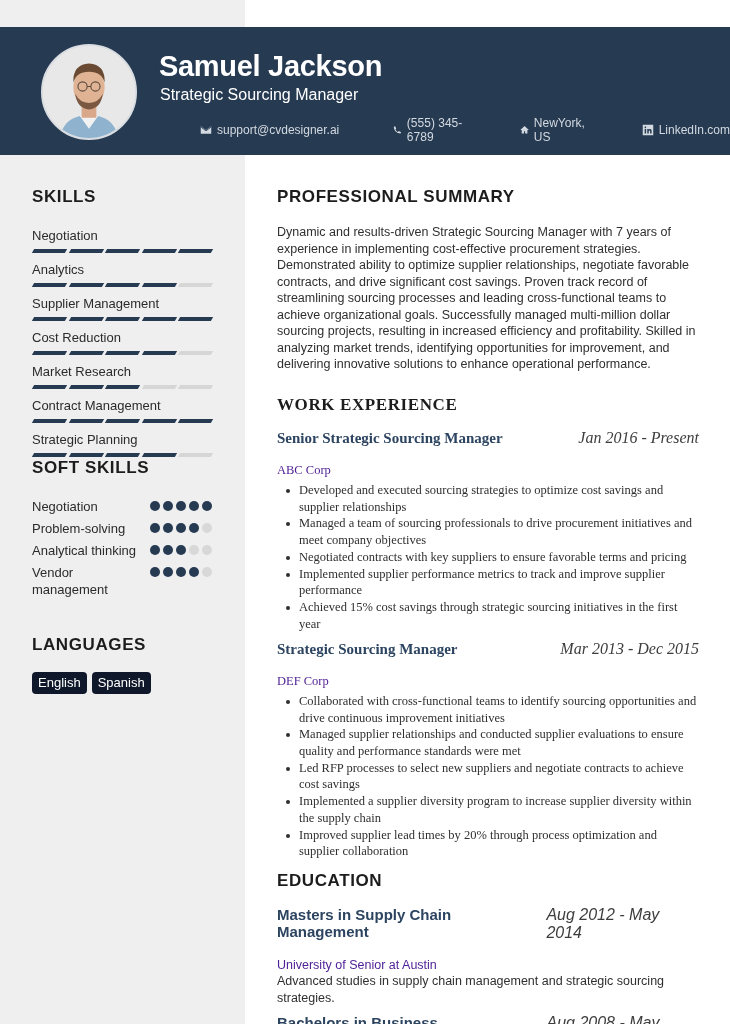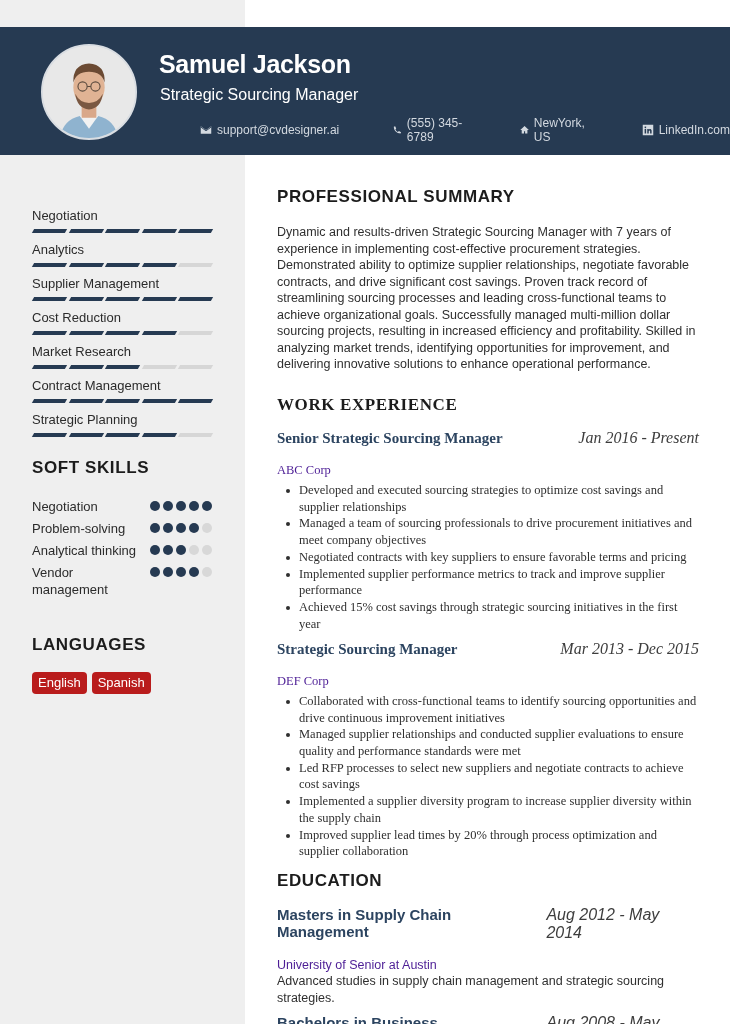--- a/index.html
+++ b/index.html
@@ -11,21 +11,21 @@
   .header {
     position: absolute; left: 0; top: 27px; width: 730px; height: 128px;
     background: #263a52;
   }
   .avatar {
     position: absolute; left: 41px; top: 17px; width: 96px; height: 96px;
     border-radius: 50%; background: #e9e9e9; overflow: hidden;
     border: 2px solid #d9dde2;
   }
   .avatar svg { width: 100%; height: 100%; display: block; }
-  .name { position: absolute; left: 159px; top: 23px; font-size: 25px; font-weight: bold; color: #ffffff; letter-spacing: -0.3px; }
+  .name { position: absolute; left: 159px; top: 23px; font-size: 29px; font-weight: bold; color: #ffffff; letter-spacing: -0.3px; }
   .title { position: absolute; left: 160px; top: 59px; font-size: 16px; color: #ffffff; }
   .contacts { position: absolute; left: 160px; top: 89px; display: flex; gap: 14px; font-size: 12px; color: #d3d9e0; align-items: center; }
   .contact { display: flex; align-items: center; gap: 5px; padding-left: 40px; }
   .contact svg { width: 12px; height: 12px; fill: #d3d9e0; }
 
   .side { position: absolute; left: 32px; width: 180px; }
   .sec-h { font-size: 17px; font-weight: bold; letter-spacing: 0.6px; color: #1c1c1c; }
 
   .skills { top: 187px; }
   .skill { margin-top: 0; }
@@ -38,21 +38,21 @@
   .soft { top: 458px; }
   .soft-list { margin-top: 20px; }
   .soft-row { display: flex; justify-content: space-between; align-items: flex-start; margin-bottom: 5px; }
   .soft-label { font-size: 13px; line-height: 17px; width: 110px; color: #2b2b2b; }
   .dots { display: flex; gap: 3px; padding-top: 3px; }
   .dot { width: 10px; height: 10px; border-radius: 50%; background: #263a52; }
   .dot.off { background: #d8d8d8; }
 
   .langs { top: 635px; }
   .lang-list { display: flex; gap: 5px; margin-top: 17px; }
-  .lang { background: #b91c1c; color: #ffffff; font-size: 13px; padding: 3px 6px; border-radius: 4px; line-height: 16px; }
+  .lang { background: #0f172a; color: #ffffff; font-size: 13px; padding: 3px 6px; border-radius: 4px; line-height: 16px; }
 
   .main { position: absolute; left: 277px; width: 422px; }
   .summary { top: 187px; }
   .summary p { margin-top: 17px; font-size: 12.5px; line-height: 16.5px; color: #2f2f2f; }
 
   .work { top: 395px; font-family: Liberation Serif, serif; }
   .job { margin-top: 14px; }
   .job + .job { margin-top: 8px; }
   .job-head { display: flex; justify-content: space-between; align-items: baseline; }
   .job-title { font-size: 15px; color: #2c4460; font-weight: bold; }
@@ -112,20 +112,21 @@
     <div class="contact">
       <svg viewBox="0 0 16 16">
           <path d="M1 1h14v14H1z M3.5 6.5v6h2v-6z M4.5 3.2a1.1 1.1 0 1 0 0.01 0z M7 6.5v6h2V9.5c0-1 1.8-1.2 1.8 0v3h2V9c0-3-3.3-2.8-3.8-1.5V6.5z" fill-rule="evenodd"></path>
         </svg>
       <span>LinkedIn.com</span>
     </div>
   </div>
 </header>
 
 <section class="side skills">
+  <h2 class="sec-h">SKILLS</h2>
   <div class="skills-list" id="skills-list">
       <div class="skill">
         <div class="skill-label">Negotiation</div>
         <div class="bars">
           <span class="bar"></span>
           <span class="bar"></span>
           <span class="bar"></span>
           <span class="bar"></span>
           <span class="bar"></span>
         </div>

